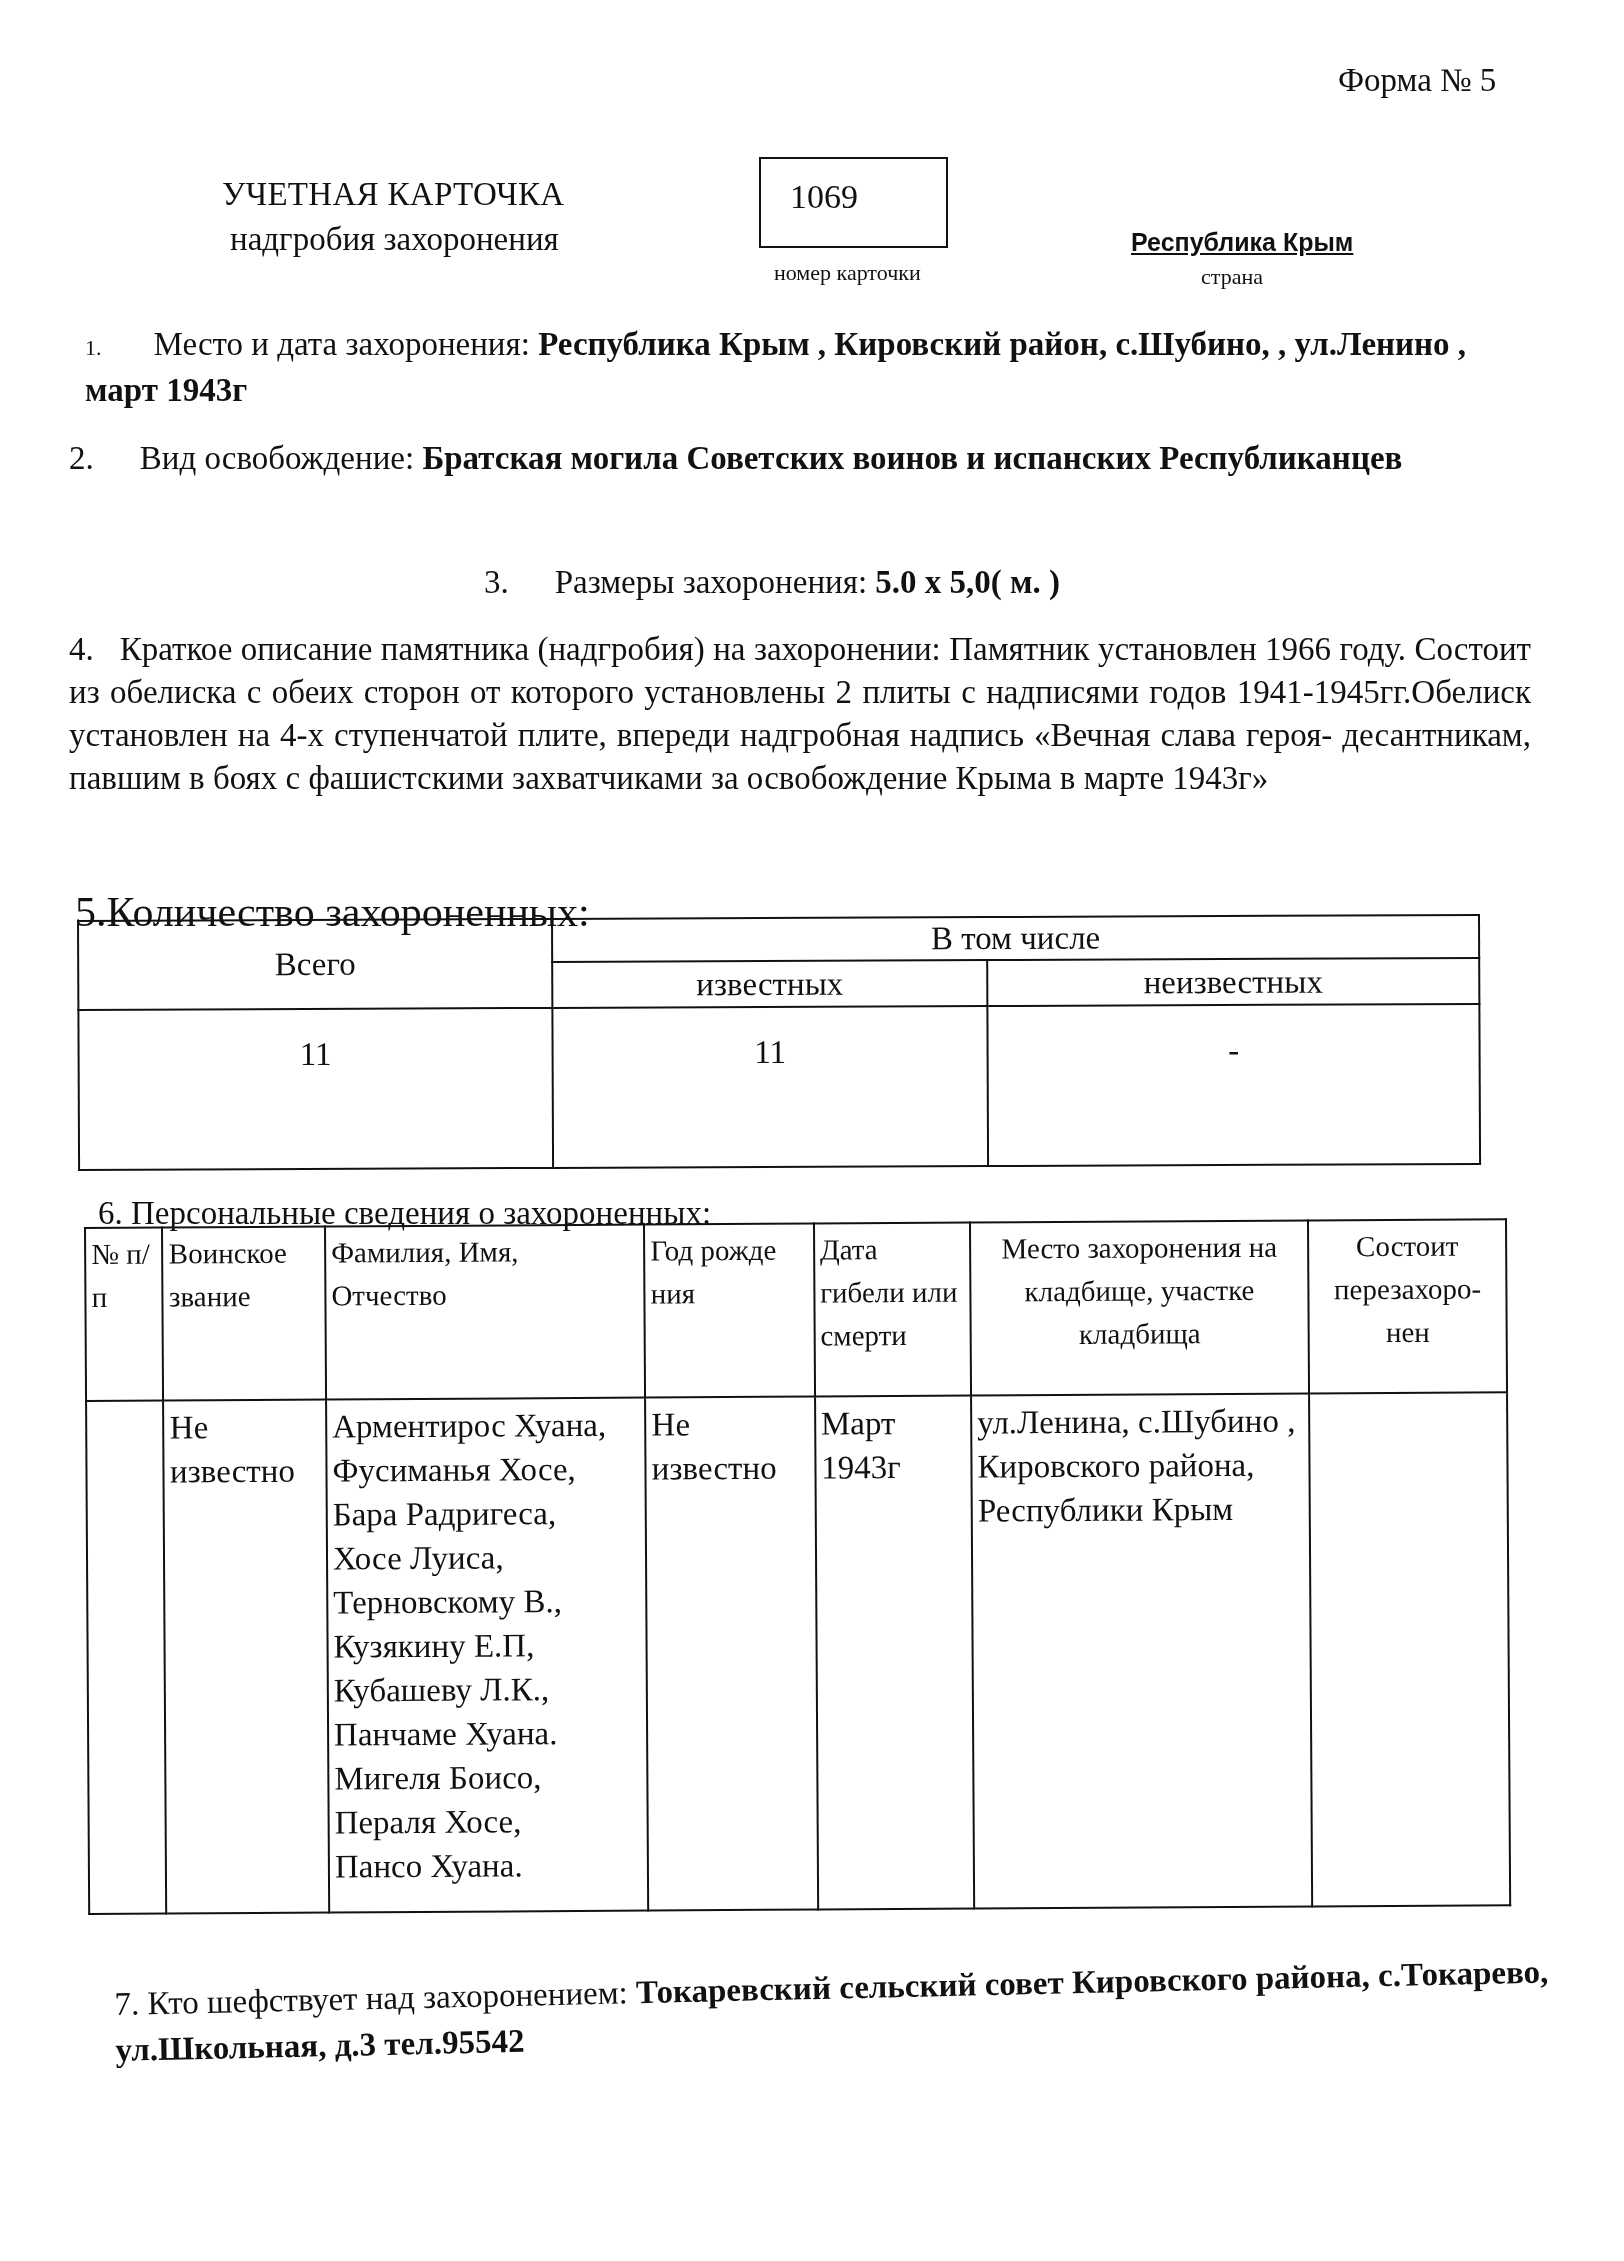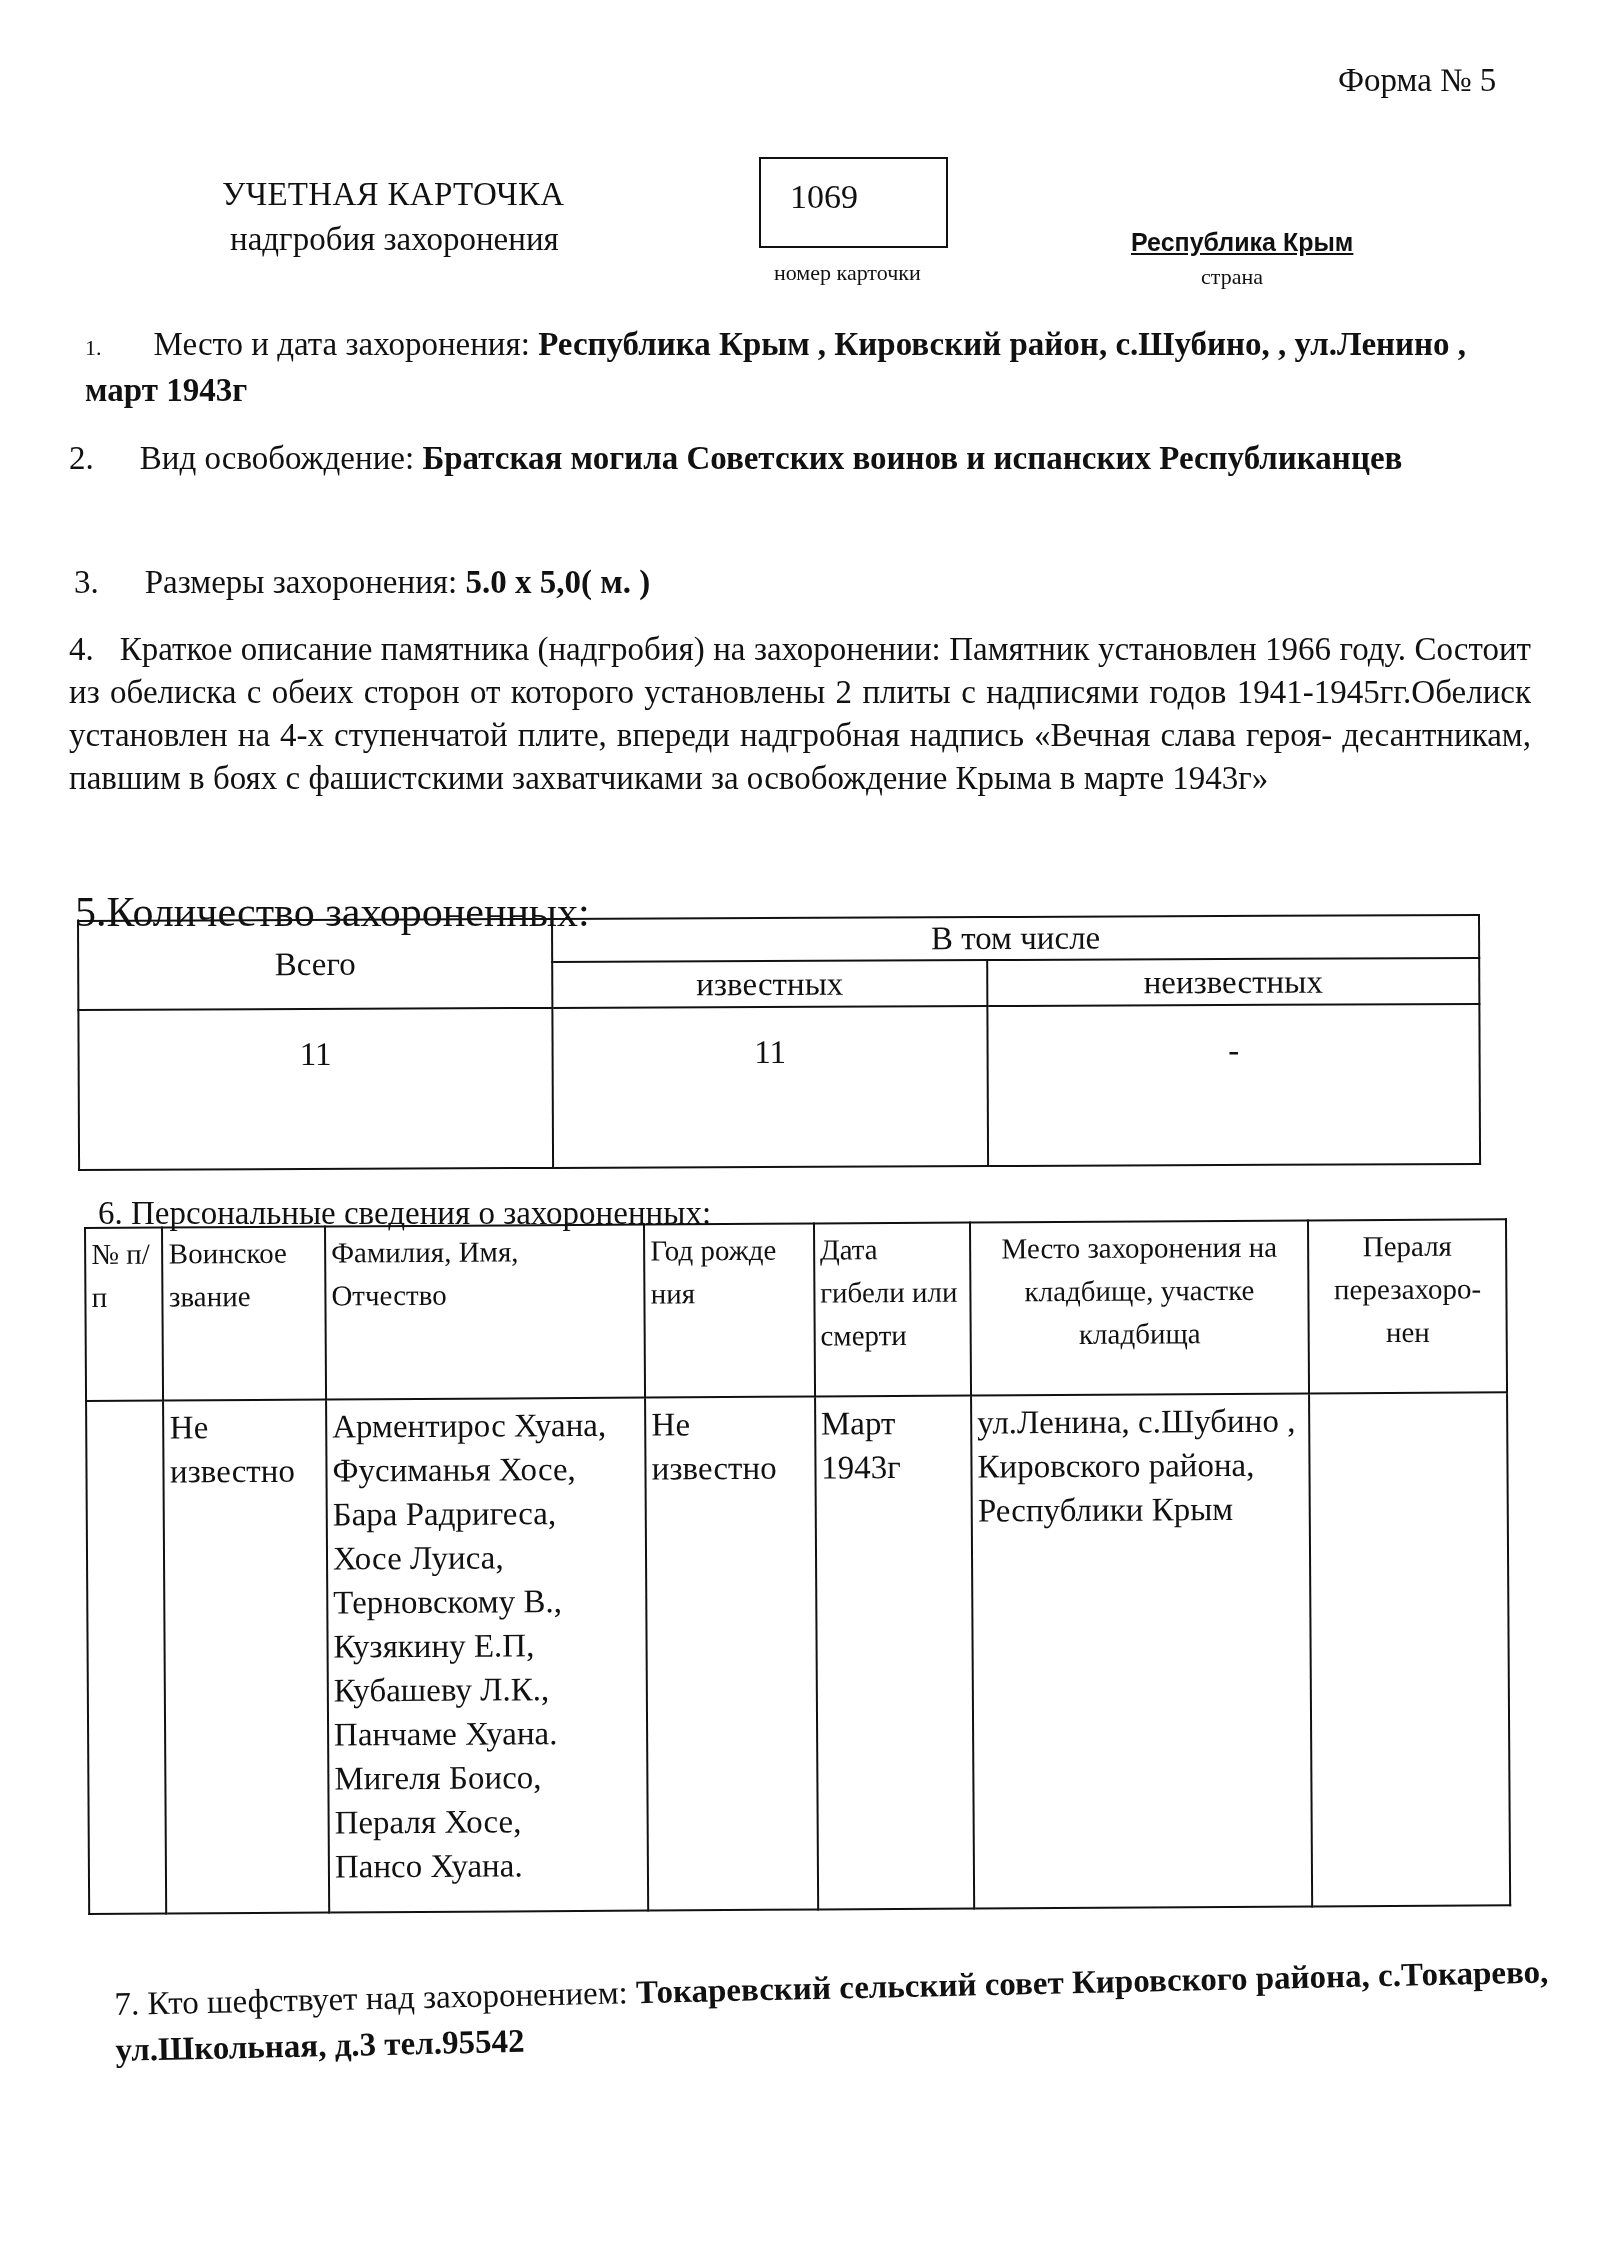--- a/index.html
+++ b/index.html
@@ -15,21 +15,21 @@
     .cardnum { left: 790px; top: 178px; font-size: 34px; }
     .cardlbl { left: 774px; top: 260px; font-size: 22px; }
     .country { left: 1131px; top: 228px; font-size: 25px; font-weight: bold; font-family: "Liberation Sans", sans-serif; text-decoration: underline; }
     .countrylbl { left: 1201px; top: 264px; font-size: 22px; }
 
     .para { font-size: 33px; line-height: 42px; }
     .b { font-weight: bold; }
     .p1 { left: 85px; top: 323px; width: 1436px; }
     .p1 .num { font-size: 22px; margin-right: 52px; }
     .p2 { left: 69px; top: 437px; width: 1436px; }
-    .p3 { left: 74px; top: 561px; width: 1436px; }
+    .p3 { left: 54px; top: 561px; width: 1436px; text-align: center; }
     .p4 { left: 69px; top: 628px; width: 1462px; text-align: justify; line-height: 43px; }
     .num-sp { display: inline-block; margin-right: 46px; }
 
     .s5title { left: 75px; top: 888px; font-size: 42px; }
     table { border-collapse: collapse; }
     .t5 { position: absolute; left: 77px; top: 920px; width: 1403px; transform: rotate(-0.25deg); transform-origin: left top; }
     .t5 td { border: 2px solid #111; text-align: center; font-size: 33px; }
     .t5 .h1 { height: 43px; }
     .t5 .h2 { height: 46px; }
     .t5 .d  { height: 131px; vertical-align: top; padding-top: 26px; }
@@ -93,21 +93,21 @@
 <div class="abs s6title">6. Персональные сведения о захороненных:</div>
 <table class="t6">
   <tbody>
       <tr class="hdr">
     <td style="width:65px">№ п/п</td>
     <td style="width:150px">Воинское звание</td>
     <td style="width:307px">Фамилия, Имя, Отчество</td>
     <td style="width:157px">Год рожде ния</td>
     <td style="width:144px">Дата гибели или смерти</td>
     <td class="c" style="width:326px">Место захоронения на кладбище, участке кладбища</td>
-    <td class="c">Пераля перезахоро- нен</td>
+    <td class="c">Состоит перезахоро- нен</td>
   </tr>
   <tr class="row">
     <td></td>
     <td>Не известно</td>
     <td>
       <div>Арментирос Хуана,</div>
       <div>Фусиманья Хосе,</div>
       <div>Бара Радригеса,</div>
       <div>Хосе Луиса,</div>
       <div>Терновскому В.,</div>

